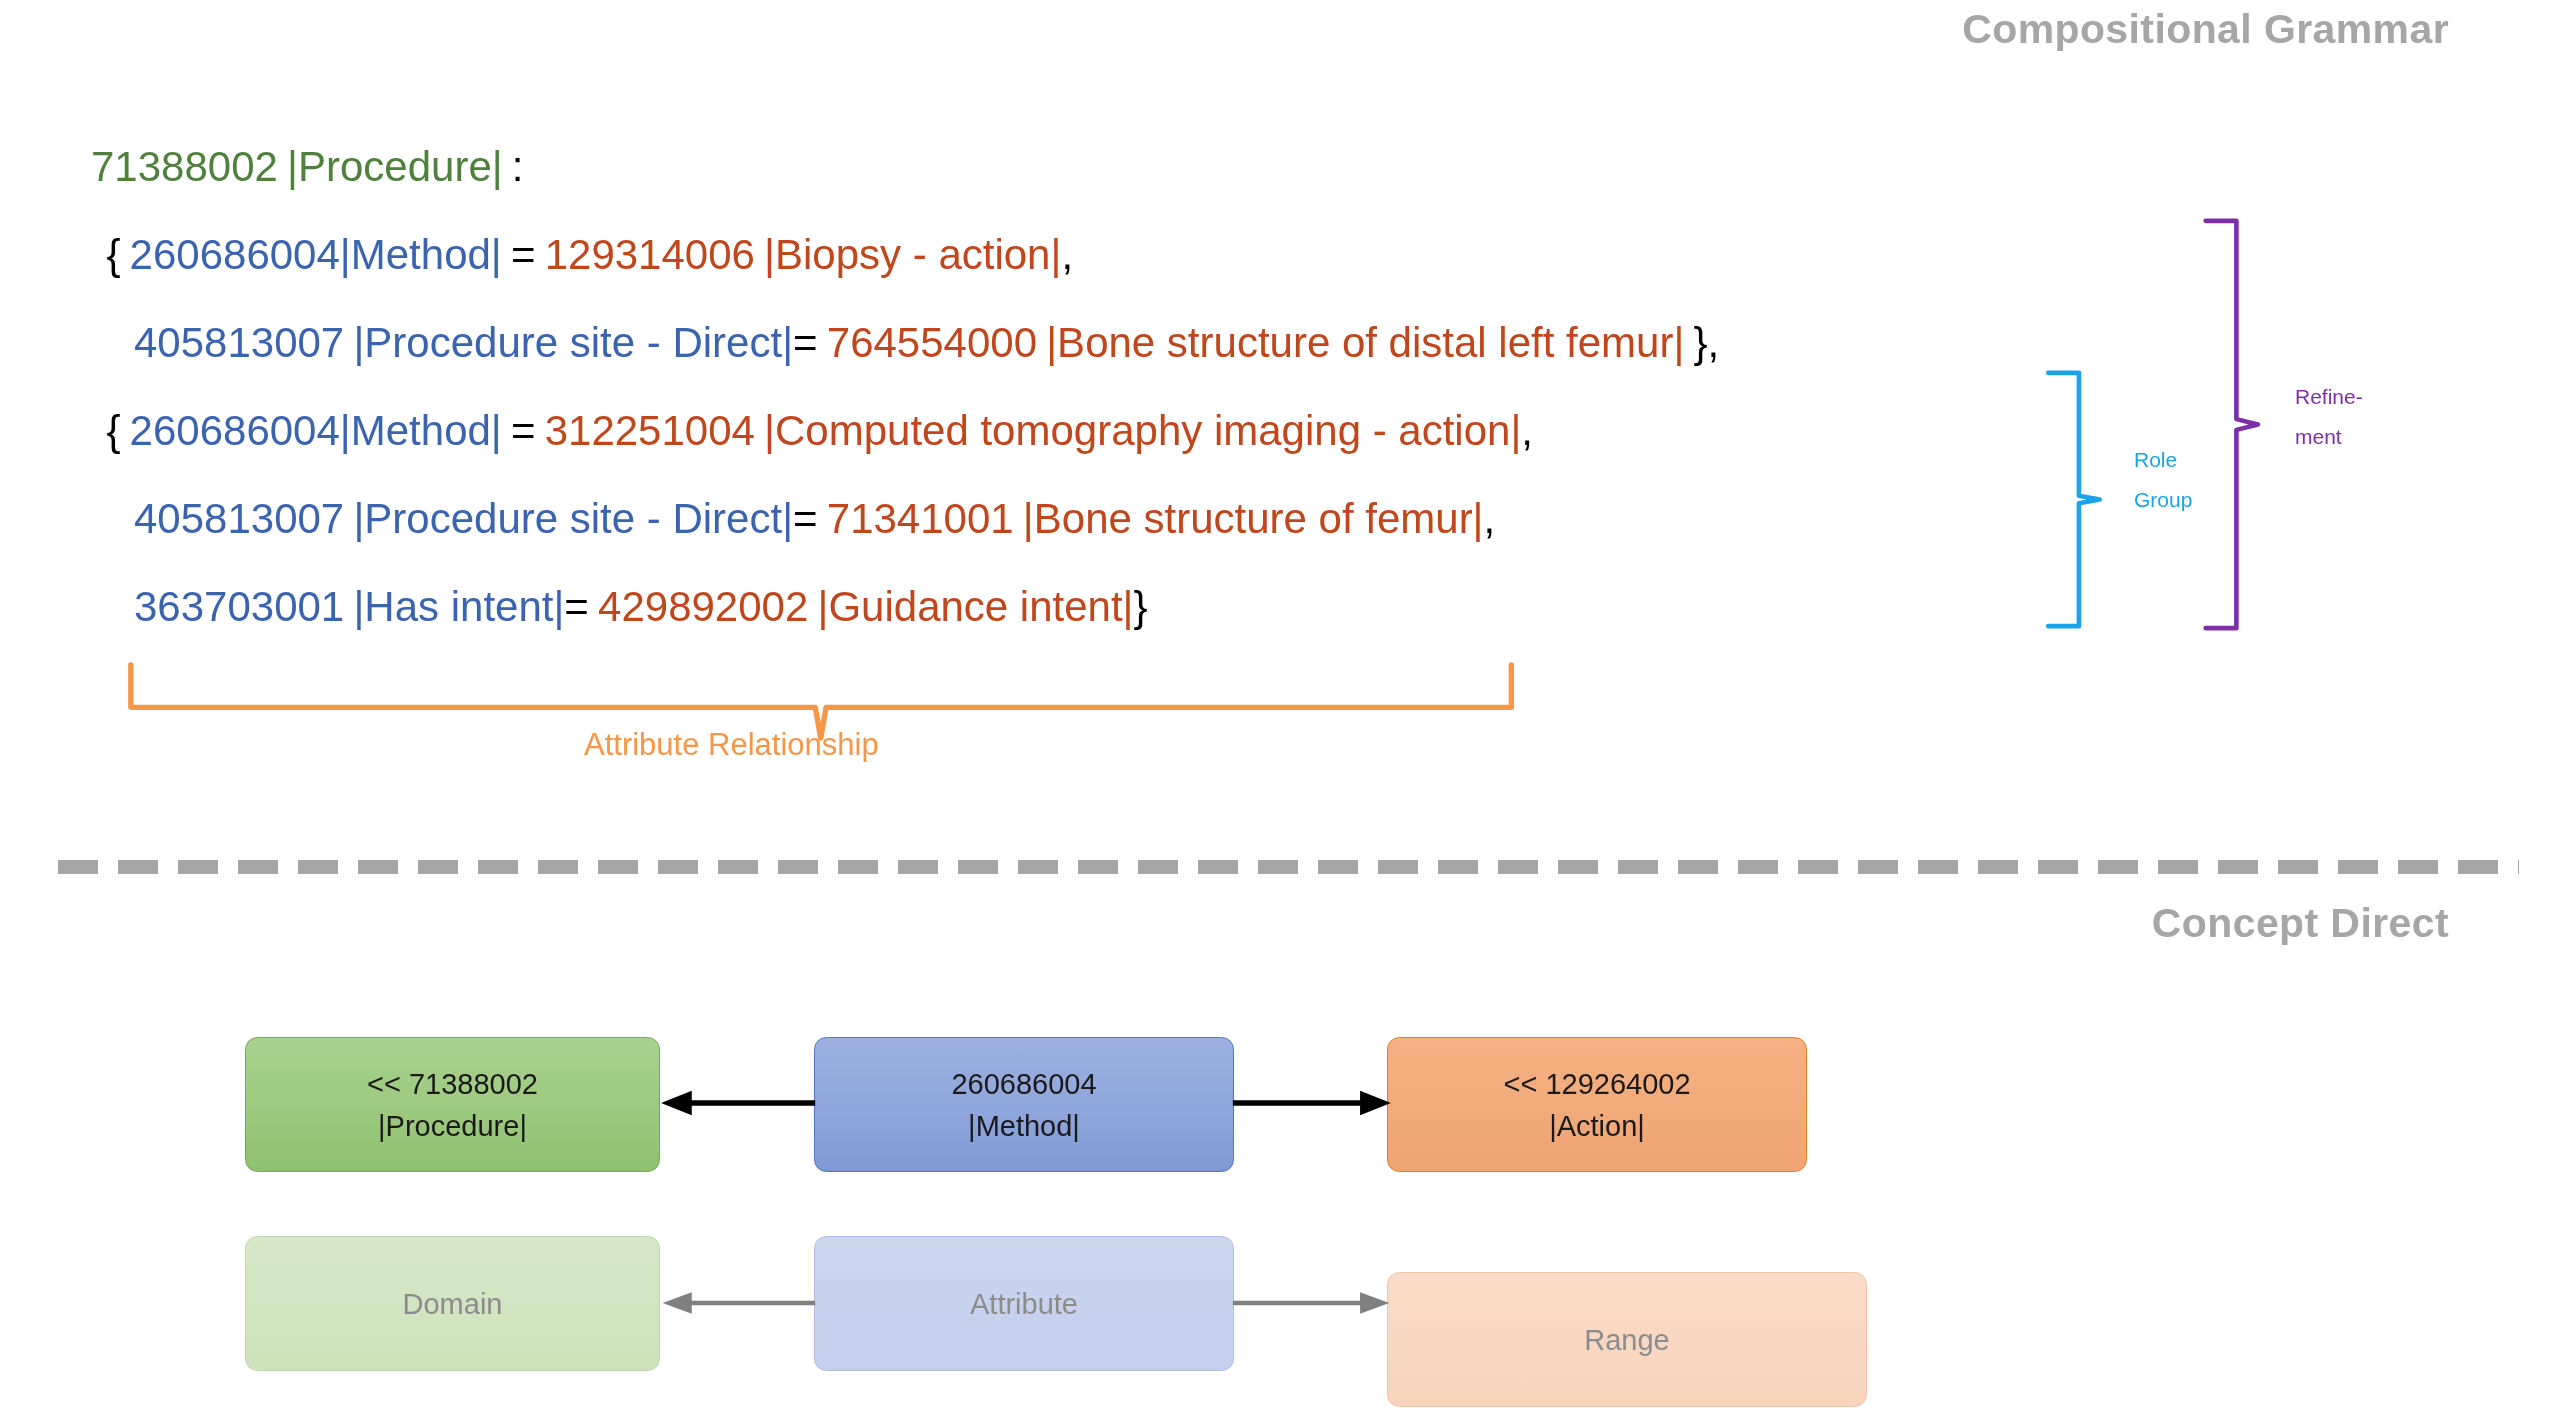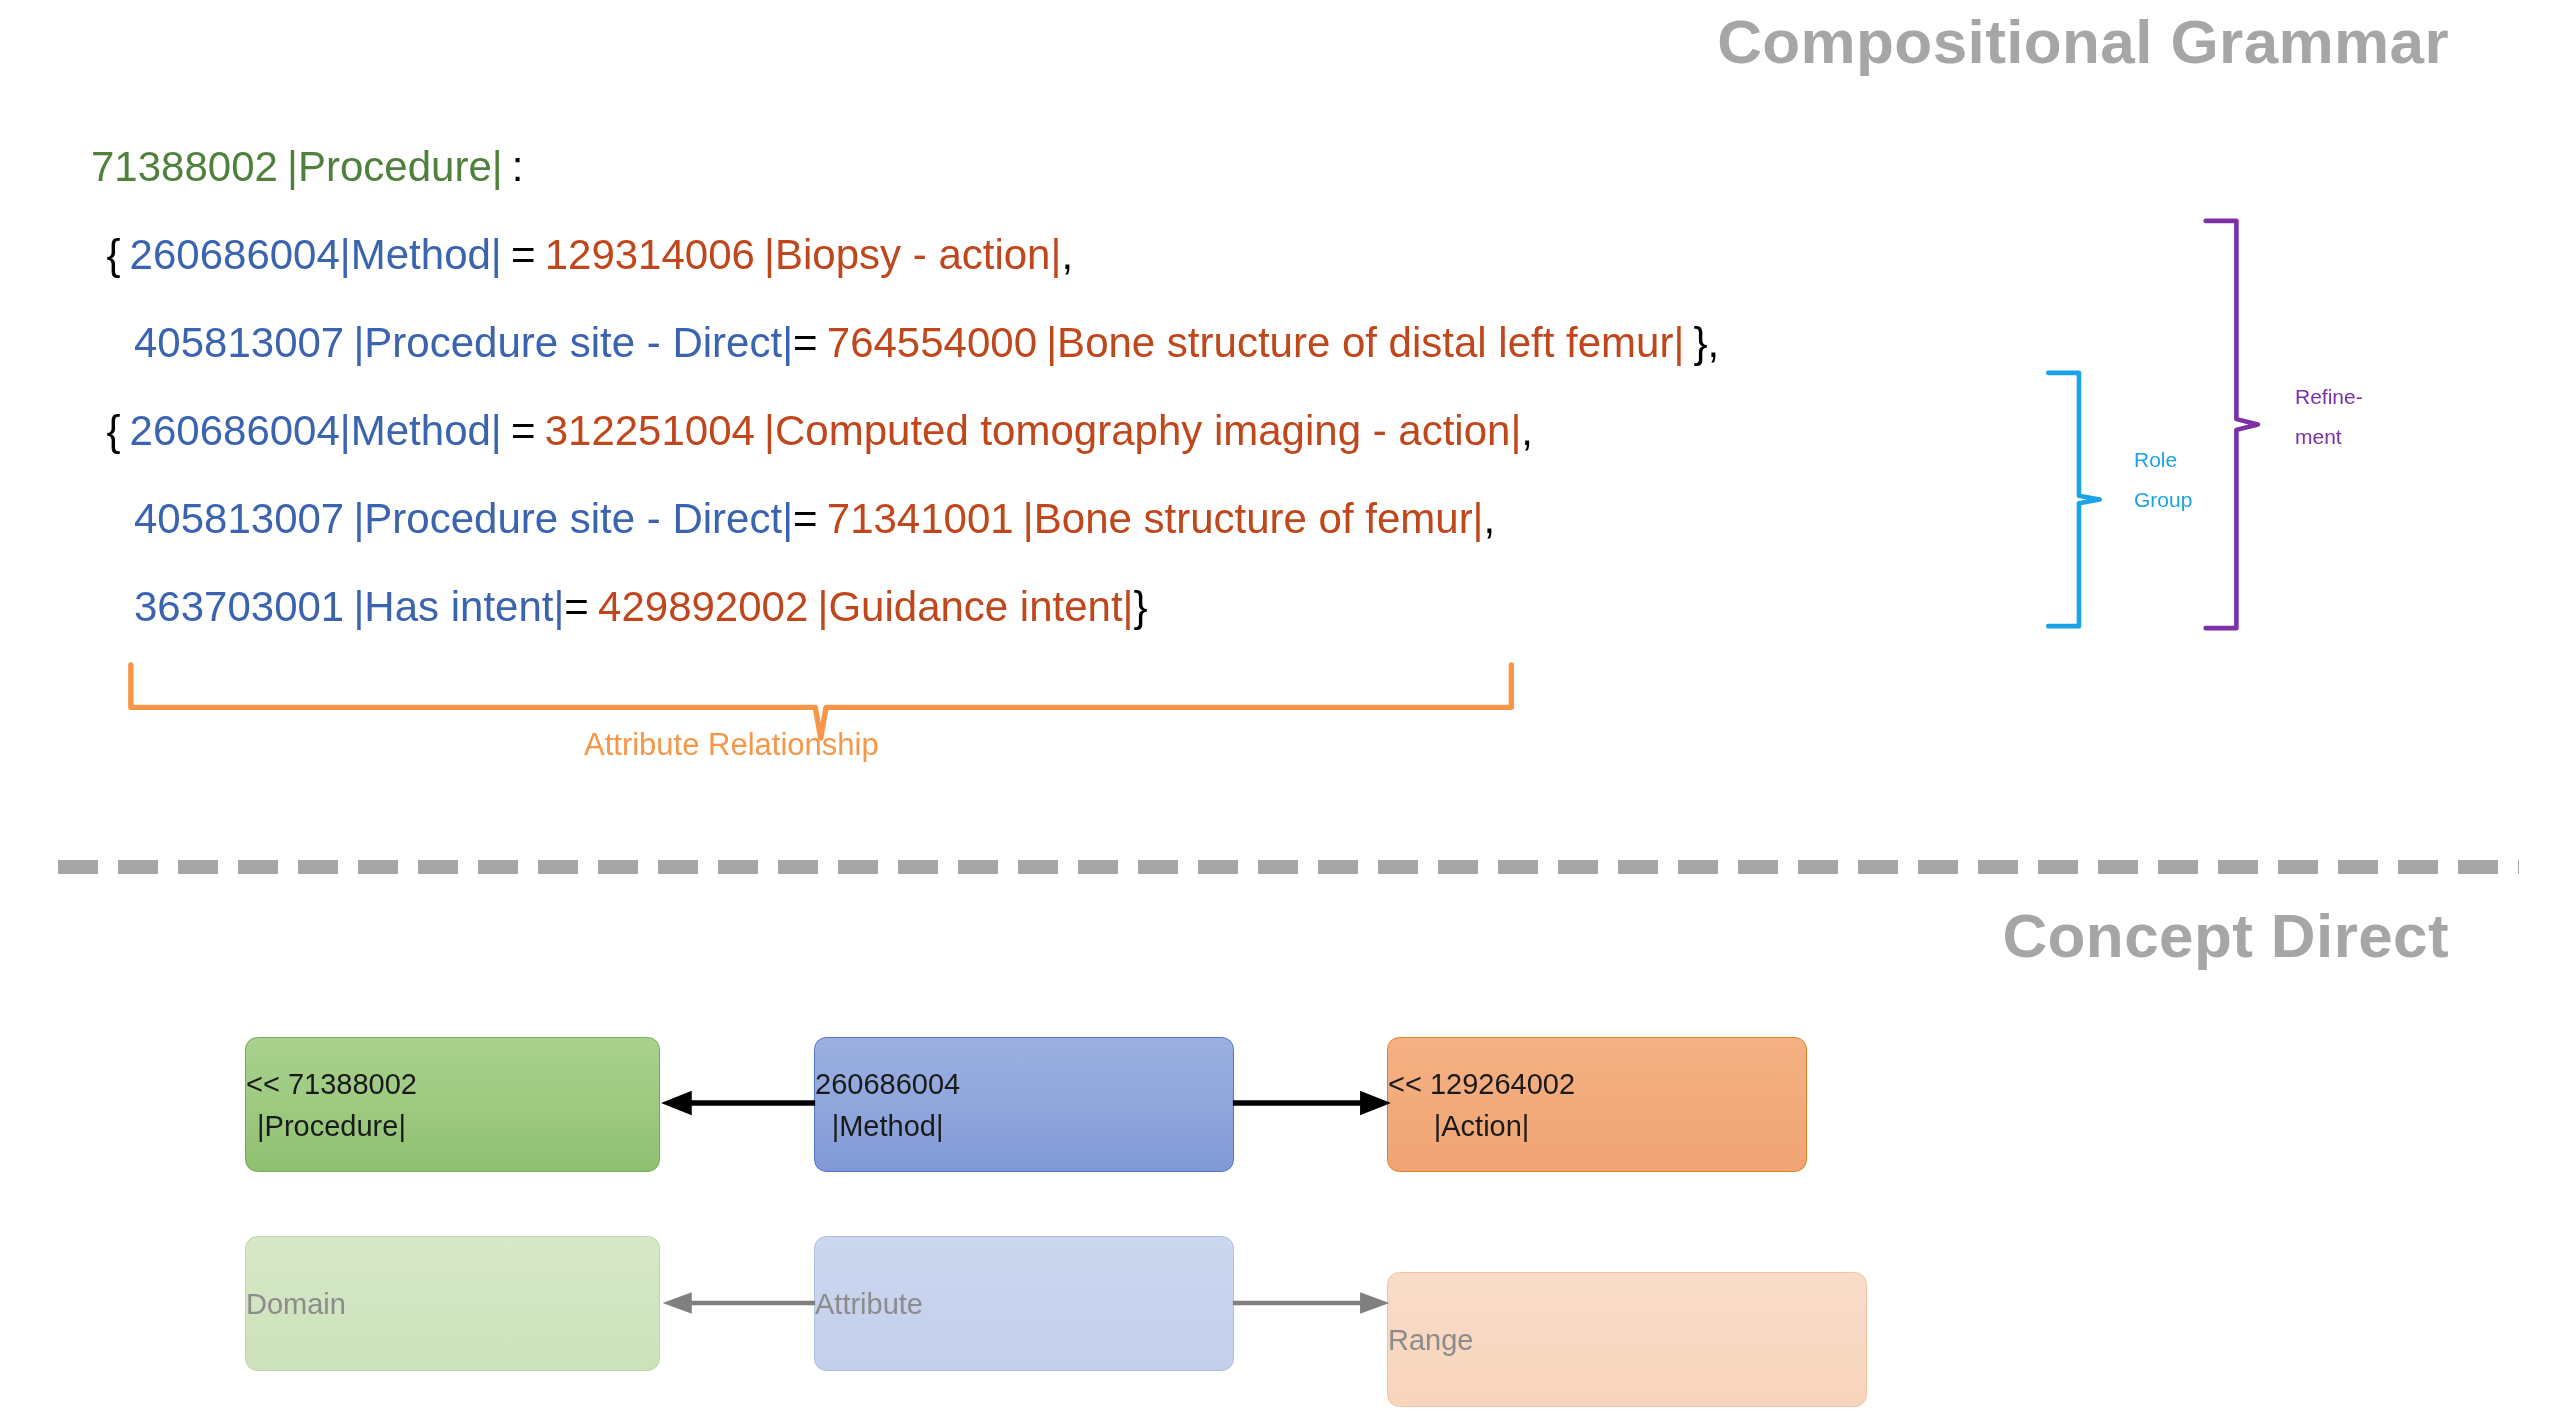--- a/index.html
+++ b/index.html
@@ -14,21 +14,21 @@
     background: #ffffff;
     font-family: "Liberation Sans", sans-serif;
     overflow: hidden;
   }
 
   
   .section-title {
     position: absolute;
     font-weight: bold;
     color: #a6a6a6;
-    font-size: 62px;
+    font-size: 41px;
     letter-spacing: 0.4px;
     white-space: nowrap;
     text-align: right;
   }
   #title-grammar { right: 127px; top: 6.2px; }
   #title-concept { right: 127px; top: 900px; }
 
   
   #expression {
     position: absolute;
@@ -82,20 +82,21 @@
         #a6a6a6 0px, #a6a6a6 40px, rgba(0,0,0,0) 40px, rgba(0,0,0,0) 60px);
   }
 
   
   .cm-box {
     position: absolute;
     border-radius: 12.3px;
     border: 1.5px solid;
     display: flex;
     align-items: center;
+    justify-content: center;
     text-align: center;
     font-size: 29px;
     line-height: 42px;
     color: #1a1a1a;
     box-sizing: border-box;
   }
   .cm-box span { display: block; }
 
   .box-green  { background: linear-gradient(to bottom, #a9d18e 0%, #9cc97f 55%, #8fc071 100%); border-color: #76a85b; }
   .box-blue   { background: linear-gradient(to bottom, #9bb0e0 0%, #8fa6dc 55%, #8099d6 100%); border-color: #4f74c8; }

